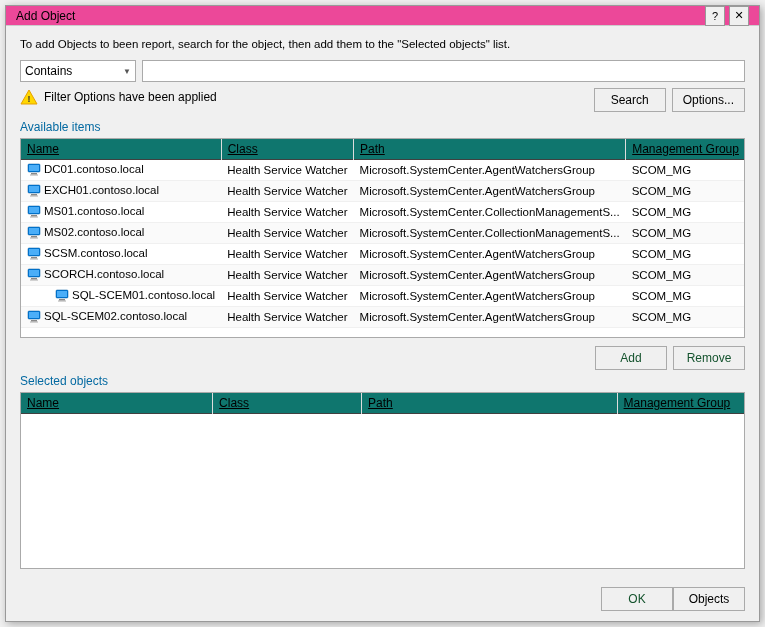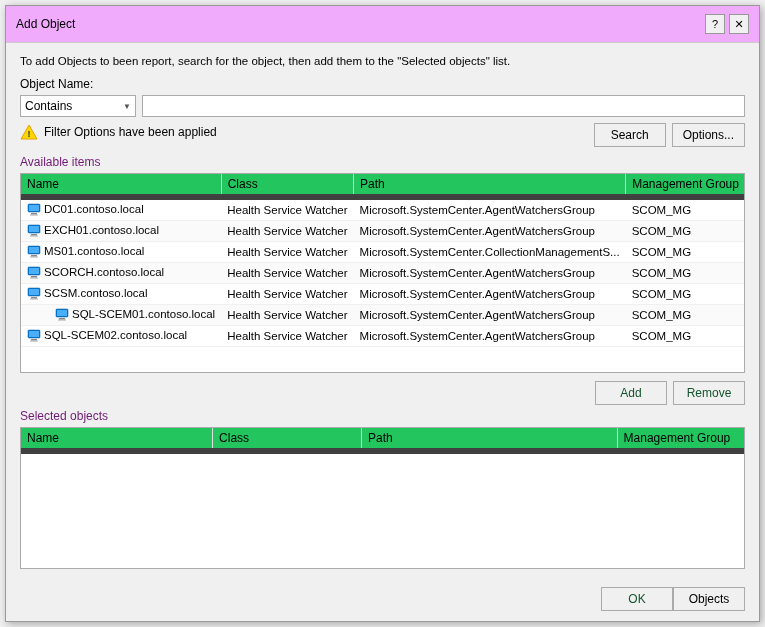--- a/index.html
+++ b/index.html
@@ -16,22 +16,22 @@
     .dialog {
       width: 755px;
       height: 617px;
       background: #f0f0f0;
       border: 1px solid #999;
       box-shadow: 2px 2px 8px rgba(0,0,0,0.3);
       display: flex;
       flex-direction: column;
     }
     .title-bar {
-      background: #f0abfc;
-      padding: 18px 10px;
+      background: #ec4899;
+      padding: 9px 10px;
       display: flex;
       align-items: center;
       justify-content: space-between;
       border-bottom: 1px solid #ccc;
       height: 20px;
     }
     .title-bar-title {
       font-size: 12px;
       font-weight: normal;
       color: #000;
@@ -124,41 +124,42 @@
       padding: 0 10px;
     }
     .btn:disabled {
       color: #14532d;
       cursor: default;
     }
     .section-label {
       font-size: 12px;
       font-weight: normal;
       margin-bottom: 4px;
-      color: #701a75;
+      color: #0369a1;
     }
     .available-section {
       flex: 0 0 auto;
       margin-bottom: 4px;
     }
     .table-wrapper {
       border: 1px solid #aaa;
       background: #fff;
       overflow-y: auto;
     }
     .available-table-wrapper {
       height: 200px;
     }
     table {
       width: 100%;
       border-collapse: collapse;
     }
     thead tr {
-      background: #22c55e;
-      border-bottom: 6px solid #404040;
+      background: #0f766e;
+      border-bottom: 1px solid #404040;
+      text-decoration: underline;
     }
     th {
       text-align: left;
       padding: 3px 6px;
       font-weight: normal;
       font-size: 12px;
       border-right: 1px solid #ddd;
       white-space: nowrap;
       color: #000;
     }
@@ -215,21 +216,20 @@
     <div class="title-bar-buttons">
       <button class="title-bar-btn">?</button>
       <button class="title-bar-btn">✕</button>
     </div>
   </div>
 
   <div class="dialog-body">
 
     <div class="instructions">To add Objects to been report, search for the object, then add them to the "Selected objects" list.</div>
 
-    <div class="object-name-label" style="margin-bottom:4px;">Object Name:</div>
 
     <div class="filter-row">
       <div class="filter-dropdown">
         <span>Contains</span>
         <span class="arrow">▼</span>
       </div>
       <input class="filter-input" type="text" value="" style="">
     </div>
 
     <div style="display:flex; align-items:center; justify-content:space-between; margin-bottom:8px;">
@@ -309,37 +309,53 @@
     </tr>
               <tr style="cursor: pointer;">
       <td>
         <span style="display:inline-flex;align-items:center;">
           <svg width="14" height="14" viewBox="0 0 14 14" style="margin-right:3px;flex-shrink:0;" xmlns="http://www.w3.org/2000/svg">
             <rect x="1" y="2" width="12" height="8" rx="1" fill="#0078D7" stroke="#005a9e" stroke-width="0.5"></rect>
             <rect x="2" y="3" width="10" height="6" fill="#4baef8"></rect>
             <rect x="4" y="11" width="6" height="1.5" fill="#888"></rect>
             <rect x="3" y="12.5" width="8" height="1" fill="#aaa"></rect>
           </svg>
+          MS02.contoso.local
+        </span>
+      </td>
+      <td>Health Service Watcher</td>
+      <td>Microsoft.SystemCenter.CollectionManagementS...</td>
+      <td>SCOM_MG</td>
+    </tr>
+              <tr style="cursor: pointer;">
+      <td>
+        <span style="display:inline-flex;align-items:center;">
+          <svg width="14" height="14" viewBox="0 0 14 14" style="margin-right:3px;flex-shrink:0;" xmlns="http://www.w3.org/2000/svg">
+            <rect x="1" y="2" width="12" height="8" rx="1" fill="#0078D7" stroke="#005a9e" stroke-width="0.5"></rect>
+            <rect x="2" y="3" width="10" height="6" fill="#4baef8"></rect>
+            <rect x="4" y="11" width="6" height="1.5" fill="#888"></rect>
+            <rect x="3" y="12.5" width="8" height="1" fill="#aaa"></rect>
+          </svg>
+          SCSM.contoso.local
+        </span>
+      </td>
+      <td>Health Service Watcher</td>
+      <td>Microsoft.SystemCenter.AgentWatchersGroup</td>
+      <td>SCOM_MG</td>
+    </tr>
+              <tr style="cursor: pointer;">
+      <td>
+        <span style="display:inline-flex;align-items:center;">
+          <svg width="14" height="14" viewBox="0 0 14 14" style="margin-right:3px;flex-shrink:0;" xmlns="http://www.w3.org/2000/svg">
+            <rect x="1" y="2" width="12" height="8" rx="1" fill="#0078D7" stroke="#005a9e" stroke-width="0.5"></rect>
+            <rect x="2" y="3" width="10" height="6" fill="#4baef8"></rect>
+            <rect x="4" y="11" width="6" height="1.5" fill="#888"></rect>
+            <rect x="3" y="12.5" width="8" height="1" fill="#aaa"></rect>
+          </svg>
           SCORCH.contoso.local
-        </span>
-      </td>
-      <td>Health Service Watcher</td>
-      <td>Microsoft.SystemCenter.AgentWatchersGroup</td>
-      <td>SCOM_MG</td>
-    </tr>
-              <tr style="cursor: pointer;">
-      <td>
-        <span style="display:inline-flex;align-items:center;">
-          <svg width="14" height="14" viewBox="0 0 14 14" style="margin-right:3px;flex-shrink:0;" xmlns="http://www.w3.org/2000/svg">
-            <rect x="1" y="2" width="12" height="8" rx="1" fill="#0078D7" stroke="#005a9e" stroke-width="0.5"></rect>
-            <rect x="2" y="3" width="10" height="6" fill="#4baef8"></rect>
-            <rect x="4" y="11" width="6" height="1.5" fill="#888"></rect>
-            <rect x="3" y="12.5" width="8" height="1" fill="#aaa"></rect>
-          </svg>
-          SCSM.contoso.local
         </span>
       </td>
       <td>Health Service Watcher</td>
       <td>Microsoft.SystemCenter.AgentWatchersGroup</td>
       <td>SCOM_MG</td>
     </tr>
               <tr style="cursor: pointer;">
       <td>
         <span style="display:inline-flex;align-items:center;padding-left:28px;">
           <svg width="14" height="14" viewBox="0 0 14 14" style="margin-right:3px;flex-shrink:0;" xmlns="http://www.w3.org/2000/svg">

